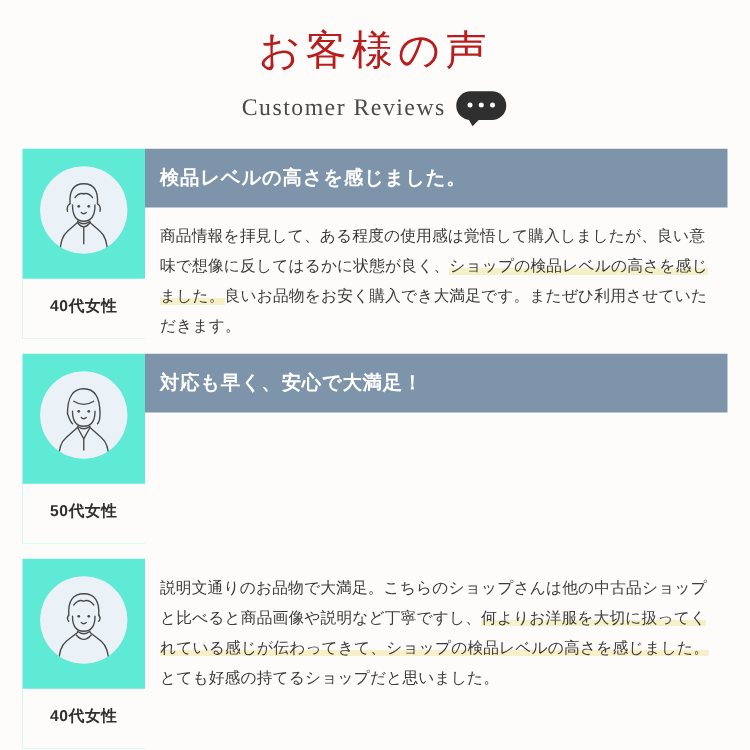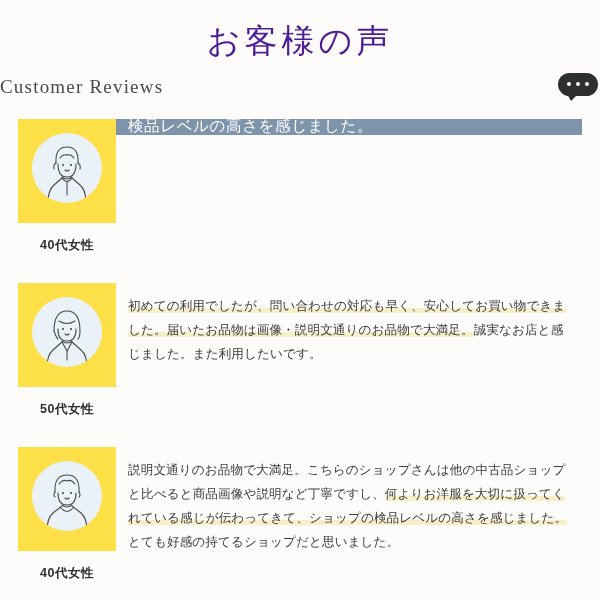--- a/index.html
+++ b/index.html
@@ -18,28 +18,28 @@
   
   .header {
     padding-top: 22px;
     text-align: center;
     position: relative;
   }
   .header-title {
     font-family: "Liberation Serif", serif;
     font-size: 33px;
     letter-spacing: 4px;
-    color: #4c1d95;
+    color: #b91c1c;
     line-height: 1.2;
   }
   .header-sub-wrap {
     margin-top: 9px;
     display: flex;
     align-items: center;
-    justify-content: space-between;
+    justify-content: center;
     gap: 6px;
   }
   .header-sub {
     font-family: "Liberation Serif", serif;
     font-size: 19px;
     letter-spacing: 1.2px;
     color: #4a4a4a;
   }
   .bubble-icon {
     position: relative;
@@ -90,21 +90,21 @@
   .avatar-col {
     width: 98px;
     min-width: 98px;
     position: relative;
     height: 152px;
   }
   .avatar-box {
     position: absolute;
     left: 0; top: 0;
     width: 98px; height: 152px;
-    background: #fde047;
+    background: #5eead4;
     display: flex;
     flex-direction: column;
     align-items: center;
     justify-content: flex-start;
     padding-top: 14px;
   }
   .avatar-circle {
     width: 70px; height: 70px;
     border-radius: 50%;
     background: #eaf2f7;
@@ -127,25 +127,25 @@
     width: 98px; height: 48px;
     background: #fdfcfa;
   }
 
   .body-col {
     flex: 1;
     height: 152px;
     position: relative;
   }
   .review-title {
-    height: 16px;
+    height: 47px;
     background: #7d94ab;
     color: #ffffff;
     font-size: 15.5px;
-    font-weight: normal;
+    font-weight: bold;
     display: flex;
     align-items: center;
     padding-left: 12px;
     letter-spacing: 0.6px;
   }
   .review-text {
     padding: 11px 6px 0 12px;
     font-size: 12.6px;
     line-height: 1.92;
     color: #3b3b3b;
@@ -201,20 +201,21 @@
                 <path d="M35 49 L35 62"></path>
               </g>
             </svg>
           </div>
           <div class="avatar-caption-bg"></div>
           <div class="avatar-caption">40代女性</div>
         </div>
       </div>
       <div class="body-col">
         <div class="review-title">検品レベルの高さを感じました。</div>
+        <div class="review-text"><span>商品情報を拝見して、ある程度の使用感は覚悟して購入しましたが、良い意味で想像に反してはるかに状態が良く、</span><span class="hl">ショップの検品レベルの高さを感じました。</span><span>良いお品物をお安く購入でき大満足です。またぜひ利用させていただきます。</span></div>
       </div>
     </div>
 
     <div class="review">
       <div class="avatar-col">
         <div class="avatar-box">
           <div class="avatar-circle">
             <svg class="face-svg" width="70" height="70" viewBox="0 0 70 70">
               <g fill="none" stroke="#4a4a4a" stroke-width="1.1" stroke-linecap="round">
                 <path d="M22 34 q0 -20 13 -20 q13 0 13 20 q0 6 -2 8"></path>
@@ -230,21 +231,21 @@
                 <path d="M30 45 L35 54 L40 45"></path>
                 <path d="M35 54 L35 63"></path>
               </g>
             </svg>
           </div>
           <div class="avatar-caption-bg"></div>
           <div class="avatar-caption">50代女性</div>
         </div>
       </div>
       <div class="body-col">
-        <div class="review-text"><span></span><span class="hl">初めての利用でしたが、問い合わせの対応も早く、安心してお買い物できました。届いたお品物は画像・説明文通りのお品物で大満足。</span><span>誠実なお店と感じました。また利用したいです。</span></div>
+        <div class="review-title">対応も早く、安心で大満足！</div>
       </div>
     </div>
 
     <div class="review">
       <div class="avatar-col">
         <div class="avatar-box">
           <div class="avatar-circle">
             <svg class="face-svg" width="70" height="70" viewBox="0 0 70 70">
               <g fill="none" stroke="#4a4a4a" stroke-width="1.1" stroke-linecap="round">
                 <path d="M23 31 q-1 -17 12 -17 q13 0 12 17"></path>

